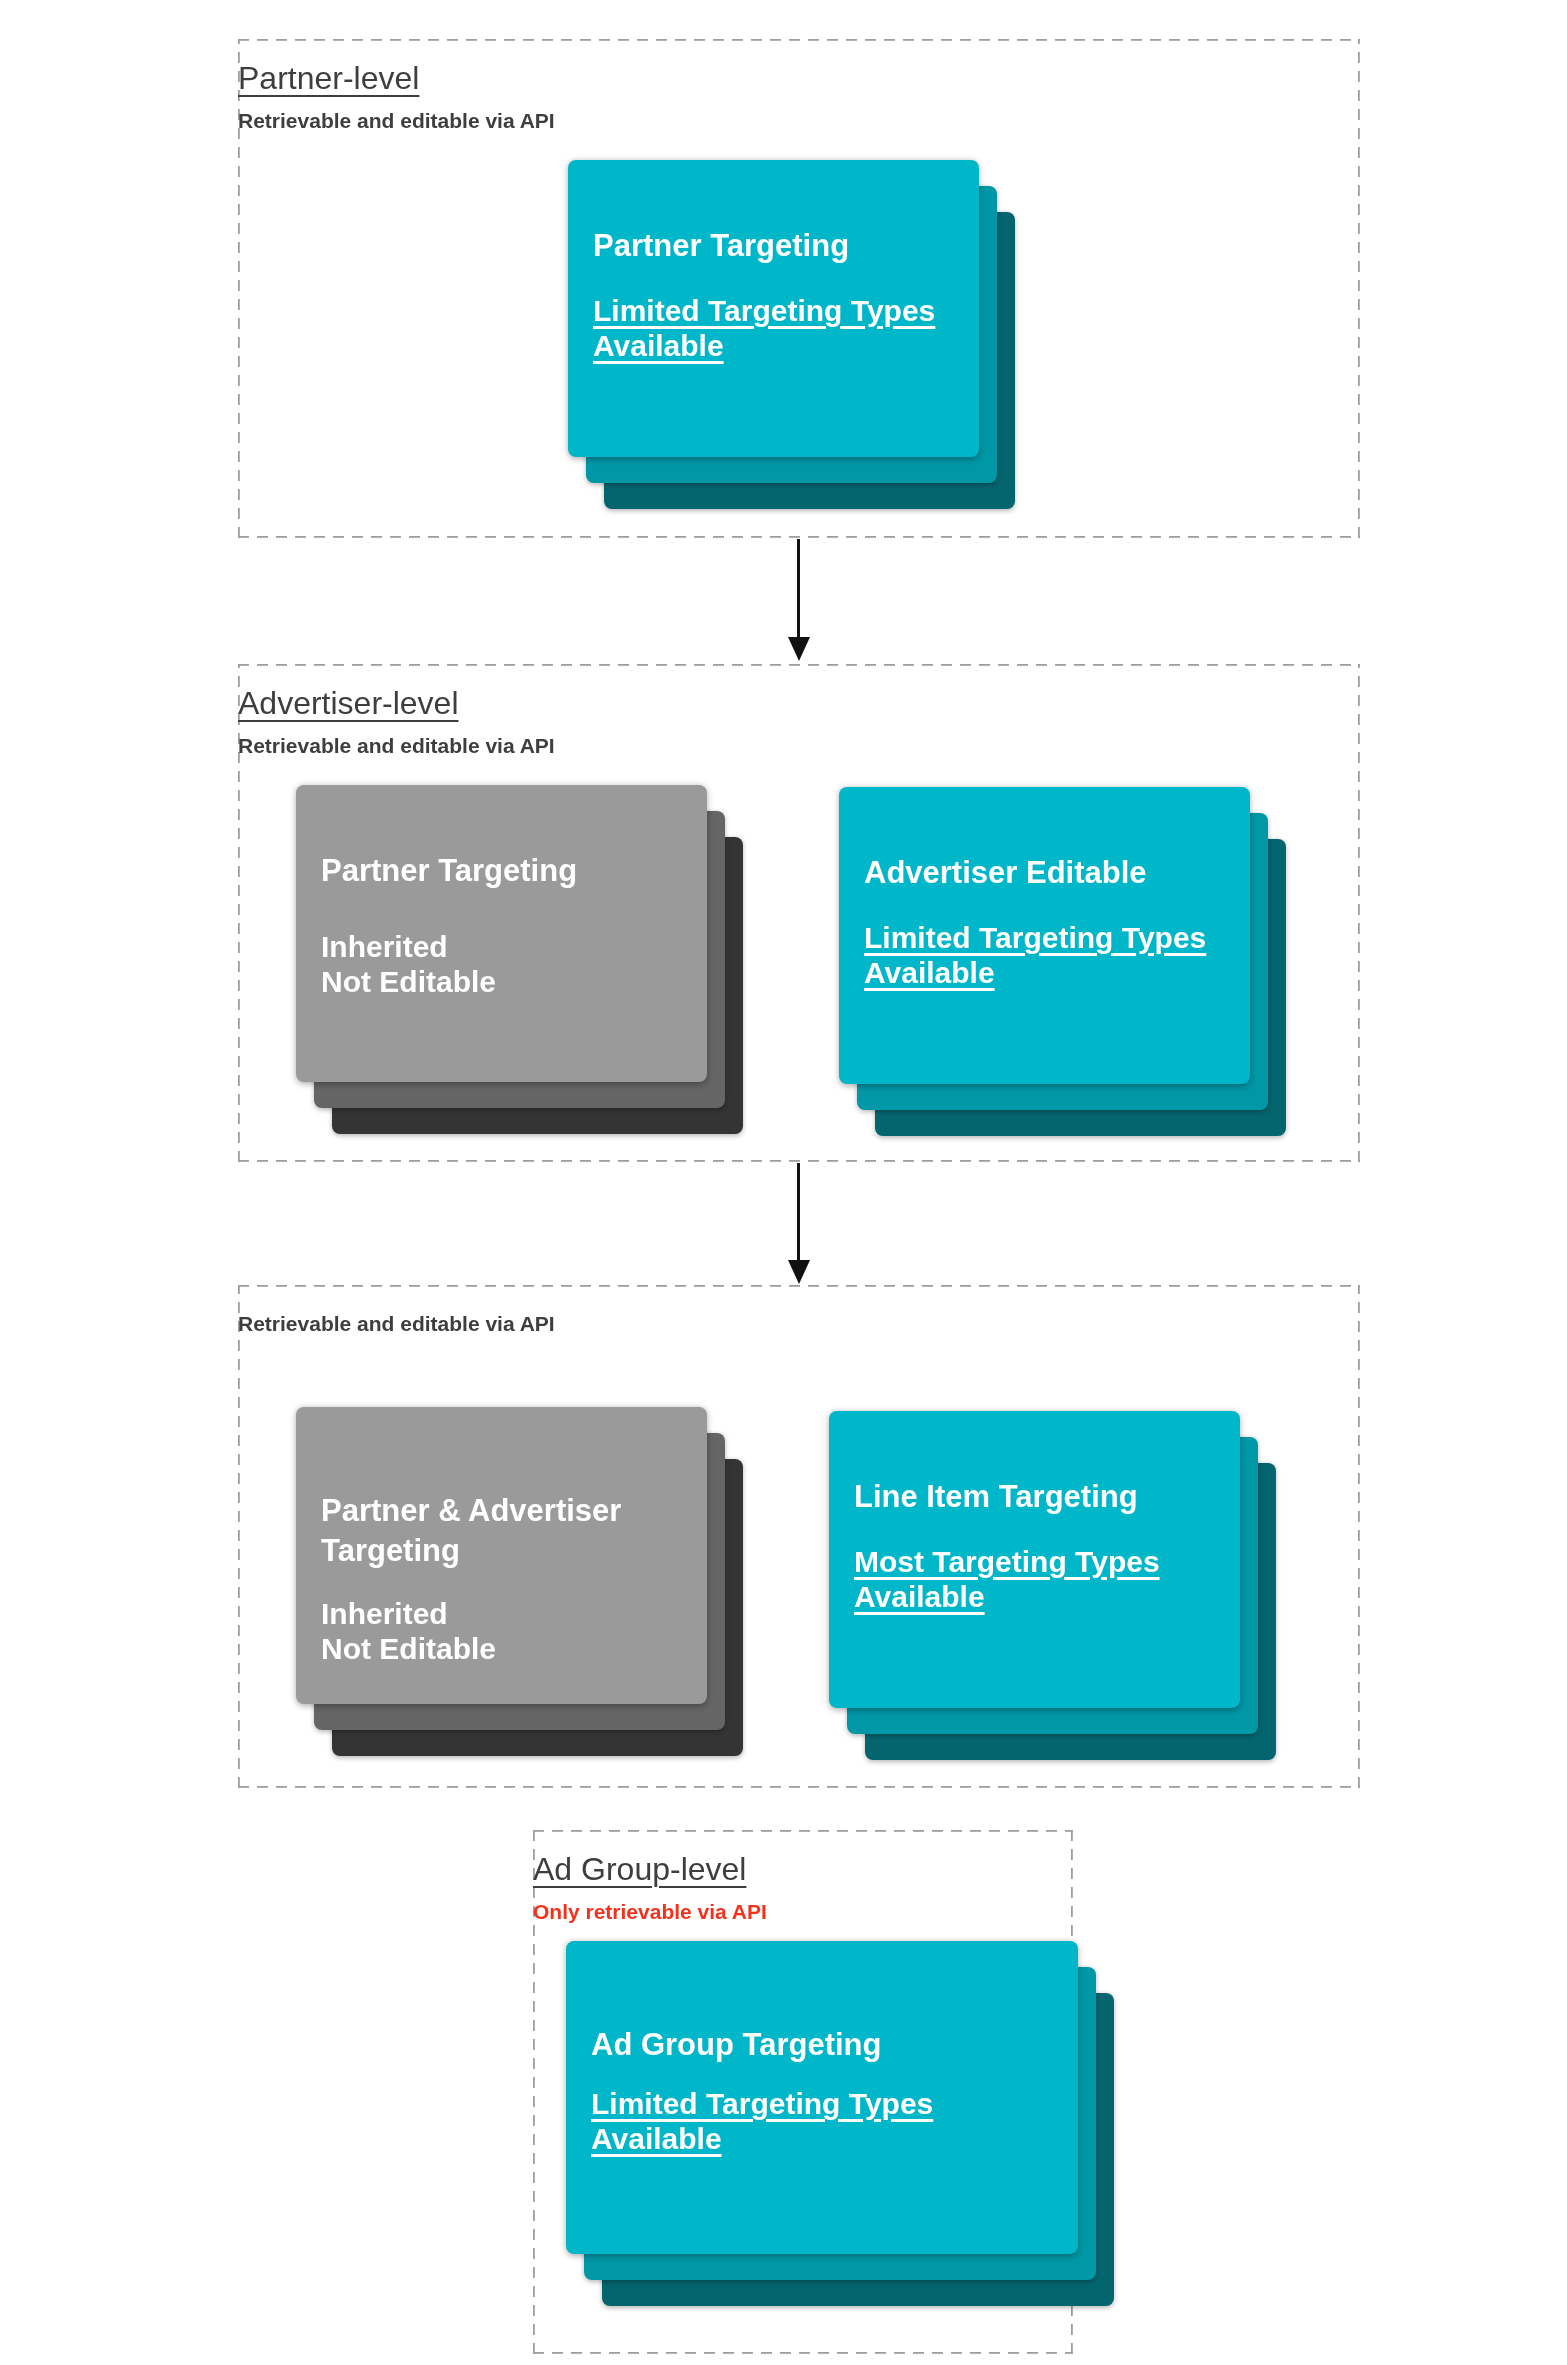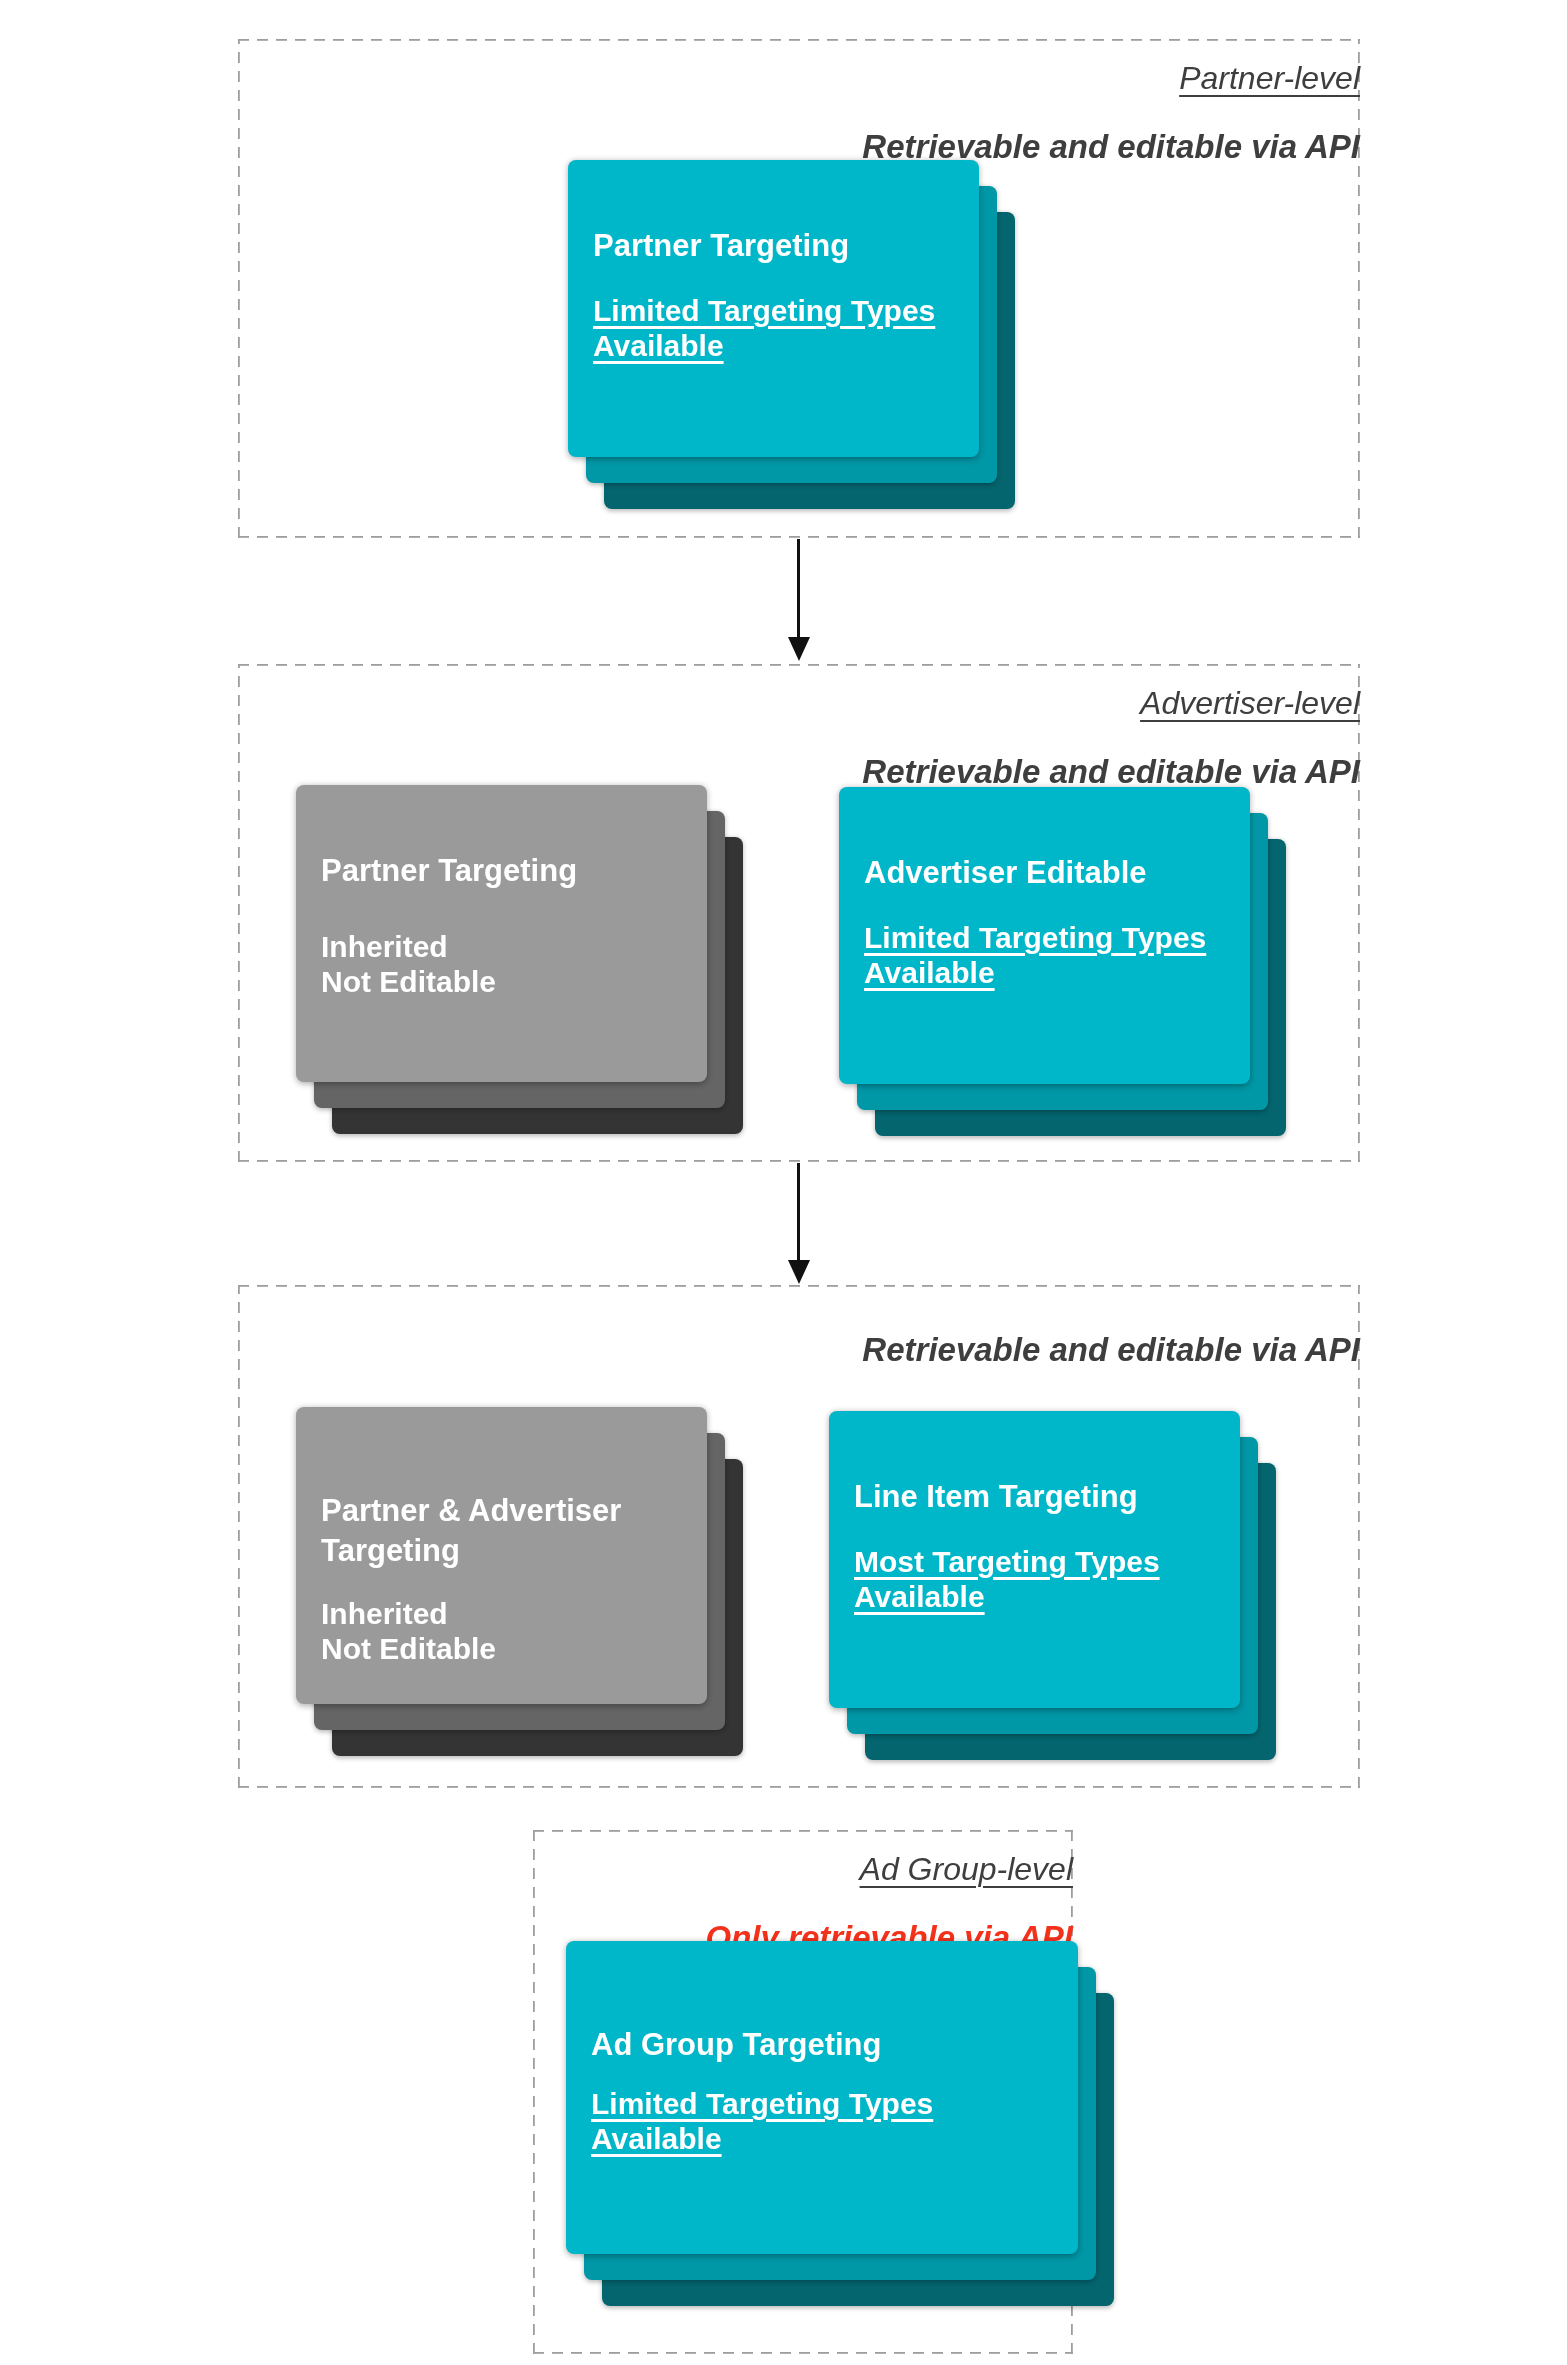--- a/index.html
+++ b/index.html
@@ -18,26 +18,26 @@
     position:absolute;
     background-image:
       repeating-linear-gradient(90deg, var(--border) 0 10.7px, transparent 10.7px 19px),
       repeating-linear-gradient(90deg, var(--border) 0 10.7px, transparent 10.7px 19px),
       repeating-linear-gradient(0deg,  var(--border) 0 10.7px, transparent 10.7px 19px),
       repeating-linear-gradient(0deg,  var(--border) 0 10.7px, transparent 10.7px 19px);
     background-size:100% 1.8px, 100% 1.8px, 1.8px 100%, 1.8px 100%;
     background-position:0 0, 0 100%, 0 0, 100% 0;
     background-repeat:no-repeat;
   }
-  .sec-head{ text-align:right; padding-top:18px;font-style:italic; }
+  .sec-head{ text-align:left; padding-top:18px; }
   .sec-title{
     font-size:32px; line-height:43px; color:var(--title-text);
     text-decoration:underline; text-decoration-thickness:2.2px; text-underline-offset:6.3px;
   }
-  .sec-sub{ font-size:33px; line-height:42px; font-weight:bold; color:var(--title-text);margin-top:26px; }
+  .sec-sub{ font-size:21px; line-height:42px; font-weight:bold; color:var(--title-text); }
   .sec-sub.red{ color:var(--red-text); }
 
   
   .stack{ position:absolute; }
   .layer{ position:absolute; border-radius:8px; box-shadow:0 1.8px 5.4px rgba(0,0,0,.28); }
   .layer.l2{ left:18px; top:26px; width:100%; height:100%; z-index:1; }
   .layer.l3{ left:36px; top:52px; width:100%; height:100%; z-index:0; }
   .card{
     position:absolute; left:0; top:0; width:100%; height:100%; z-index:2;
     border-radius:8px; box-shadow:0 1.8px 6.3px rgba(0,0,0,.32);

